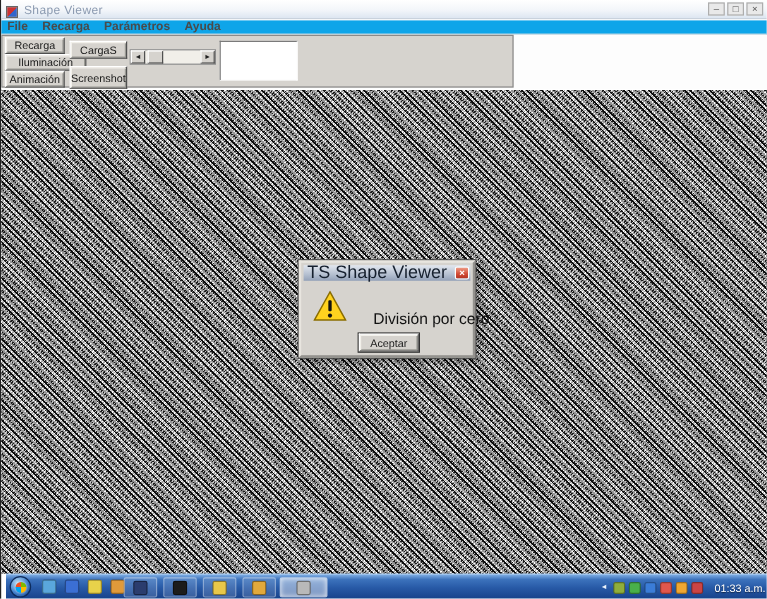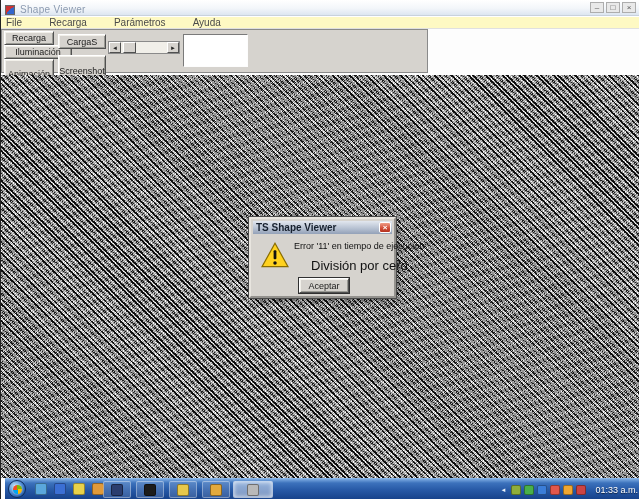--- a/index.html
+++ b/index.html
@@ -13,38 +13,38 @@
     border-bottom:1px solid #c9d2dd; display:flex; align-items:flex-end; }
   .app-icon { width:10px; height:10px; margin:0 5px 0 4px; position:relative;
     background:linear-gradient(135deg,#c33 0 50%,#36c 50% 100%); border:1px solid #666; }
   .win-title { font-size:10px; color:#8b9ab0; letter-spacing:.3px; }
   .win-controls { position:absolute; right:4px; top:2px; display:flex; gap:2px; }
   .win-btn { width:14px; height:11px; background:#e9e9e9; border:1px solid #adadad;
     color:#555; font-size:8px; line-height:9px; text-align:center; cursor:default; }
 
   
   .menubar { position:absolute; left:0; top:17px; width:639px; height:12px;
-    background:#fef9c3; display:flex; align-items:center; padding-left:5px; gap:27px;
-    border-bottom:1px solid #e0e0e0; }
+    background:#0ea5e9; display:flex; align-items:center; padding-left:5px; gap:12px;
+    border-bottom:1px solid #e0e0e0;font-weight:bold; }
   .menu-item { font-size:10px; color:#4a4a4a; }
 
   
   .toolbar-row { position:absolute; left:0; top:29px; width:639px; height:45px; background:#fdfdfd; }
   .toolbar-panel { position:absolute; left:0; top:0; width:427px; height:44px;
     background:#d6d3ce; border:1px solid #8a8a8a; }
   .btn3d { position:absolute; background:#d6d3ce; border:1px solid;
     border-color:#ffffff #505050 #505050 #ffffff;
     box-shadow:inset 1px 1px 0 #f2f0ea, inset -1px -1px 0 #9a9a94;
     font-size:9px; color:#1a1a1a; display:flex; align-items:center; justify-content:center;
     white-space:nowrap; overflow:hidden; cursor:default; }
   .btn-l1 { left:2px;  top:1px;  width:50px; height:14px; }
   .btn-l2 { left:2px;  top:15px; width:68px; height:14px; }
-  .btn-l3 { left:2px;  top:29px; width:50px; height:30px; }
+  .btn-l3 { left:2px;  top:29px; width:50px; height:14px; }
   .btn-m1 { left:56px; top:4px;  width:48px; height:15px; }
-  .btn-m2 { left:56px; top:25px; width:48px; height:31px; }
+  .btn-m2 { left:56px; top:25px; width:48px; height:19px; }
 
   .hscroll { position:absolute; left:106px; top:11px; width:72px; height:13px;
     background:#f1efe9; border:1px solid #8a8a8a; display:flex; }
   .sb-btn { width:12px; height:100%; background:#d6d3ce; border:1px solid;
     border-color:#fff #505050 #505050 #fff; font-size:6px; color:#222;
     display:flex; align-items:center; justify-content:center; }
   .sb-track { flex:1; position:relative; }
   .sb-thumb { position:absolute; left:2px; top:0; width:13px; height:11px;
     background:#d6d3ce; border:1px solid; border-color:#fff #505050 #505050 #fff; }
 
@@ -59,21 +59,21 @@
       repeating-linear-gradient(45deg,  #101010 0 1px, transparent 1px 3px),
       repeating-linear-gradient(137deg, #242424 0 1px, transparent 1px 2px),
       repeating-linear-gradient(90deg,  #fafafa 0 1px, #9c9c9c 1px 2px); }
 
   
   .dialog { position:absolute; left:248px; top:217px; width:147px; height:81px;
     background:#d6d3ce; border:2px outset #e8e5df; box-shadow:0 0 0 1px #4a4a4a, 2px 3px 6px rgba(0,0,0,.4); }
   .dlg-title { position:absolute; left:2px; top:2px; right:2px; height:13px;
     background:linear-gradient(180deg,#e2e7ef 0%,#b4bfd0 60%,#93a1b8 100%);
     display:flex; align-items:center; padding-left:3px; }
-  .dlg-title-text { font-size:10px; font-weight:bold; color:#16202e; }
+  .dlg-title-text { font-size:15px; font-weight:normal; color:#16202e; }
   .dlg-close { position:absolute; right:1px; top:1px; width:12px; height:11px;
     background:linear-gradient(180deg,#ef9c87 0%,#d14a34 60%,#b33322 100%);
     border:1px solid #fff; border-radius:2px; color:#fff; font-size:8px; line-height:9px;
     text-align:center; font-weight:bold; }
   .dlg-line1 { position:absolute; left:43px; top:22px; font-size:9px; color:#111; white-space:nowrap; }
   .dlg-line2 { position:absolute; left:60px; top:39px; font-size:13px; color:#111; white-space:nowrap; }
   .warn-wrap { position:absolute; left:10px; top:23px; width:28px; height:26px; }
   .dlg-ok { left:48px; top:59px; width:50px; height:15px; box-shadow:inset 1px 1px 0 #f2f0ea, inset -1px -1px 0 #9a9a94, 0 0 0 1px #303030; }
 
   
@@ -146,21 +146,20 @@
       <span class="dlg-title-text">TS Shape Viewer</span>
       <div class="dlg-close">×</div>
     </div>
     <div class="warn-wrap">
       <svg width="28" height="26" viewBox="0 0 32 30">
         <path d="M16 1.5 L31 28.5 H1 Z" fill="#ffd21f" stroke="#8a6d00" stroke-width="1.4"></path>
         <rect x="14.4" y="9.5" width="3.2" height="10.5" rx="1.2" fill="#111"></rect>
         <circle cx="16" cy="24.2" r="2" fill="#111"></circle>
       </svg>
     </div>
-    <div class="dlg-line1">Error '11' en tiempo de ejecución:</div>
     <div class="dlg-line2">División por cero</div>
     <div class="btn3d dlg-ok">Aceptar</div>
   </div>
 
   <div class="taskbar">
     <div class="start-orb">
       <div class="orb-flag"></div>
     </div>
     <div class="ql-row">
       <div class="ql-icon" style="background: rgb(90, 167, 220);"></div>

